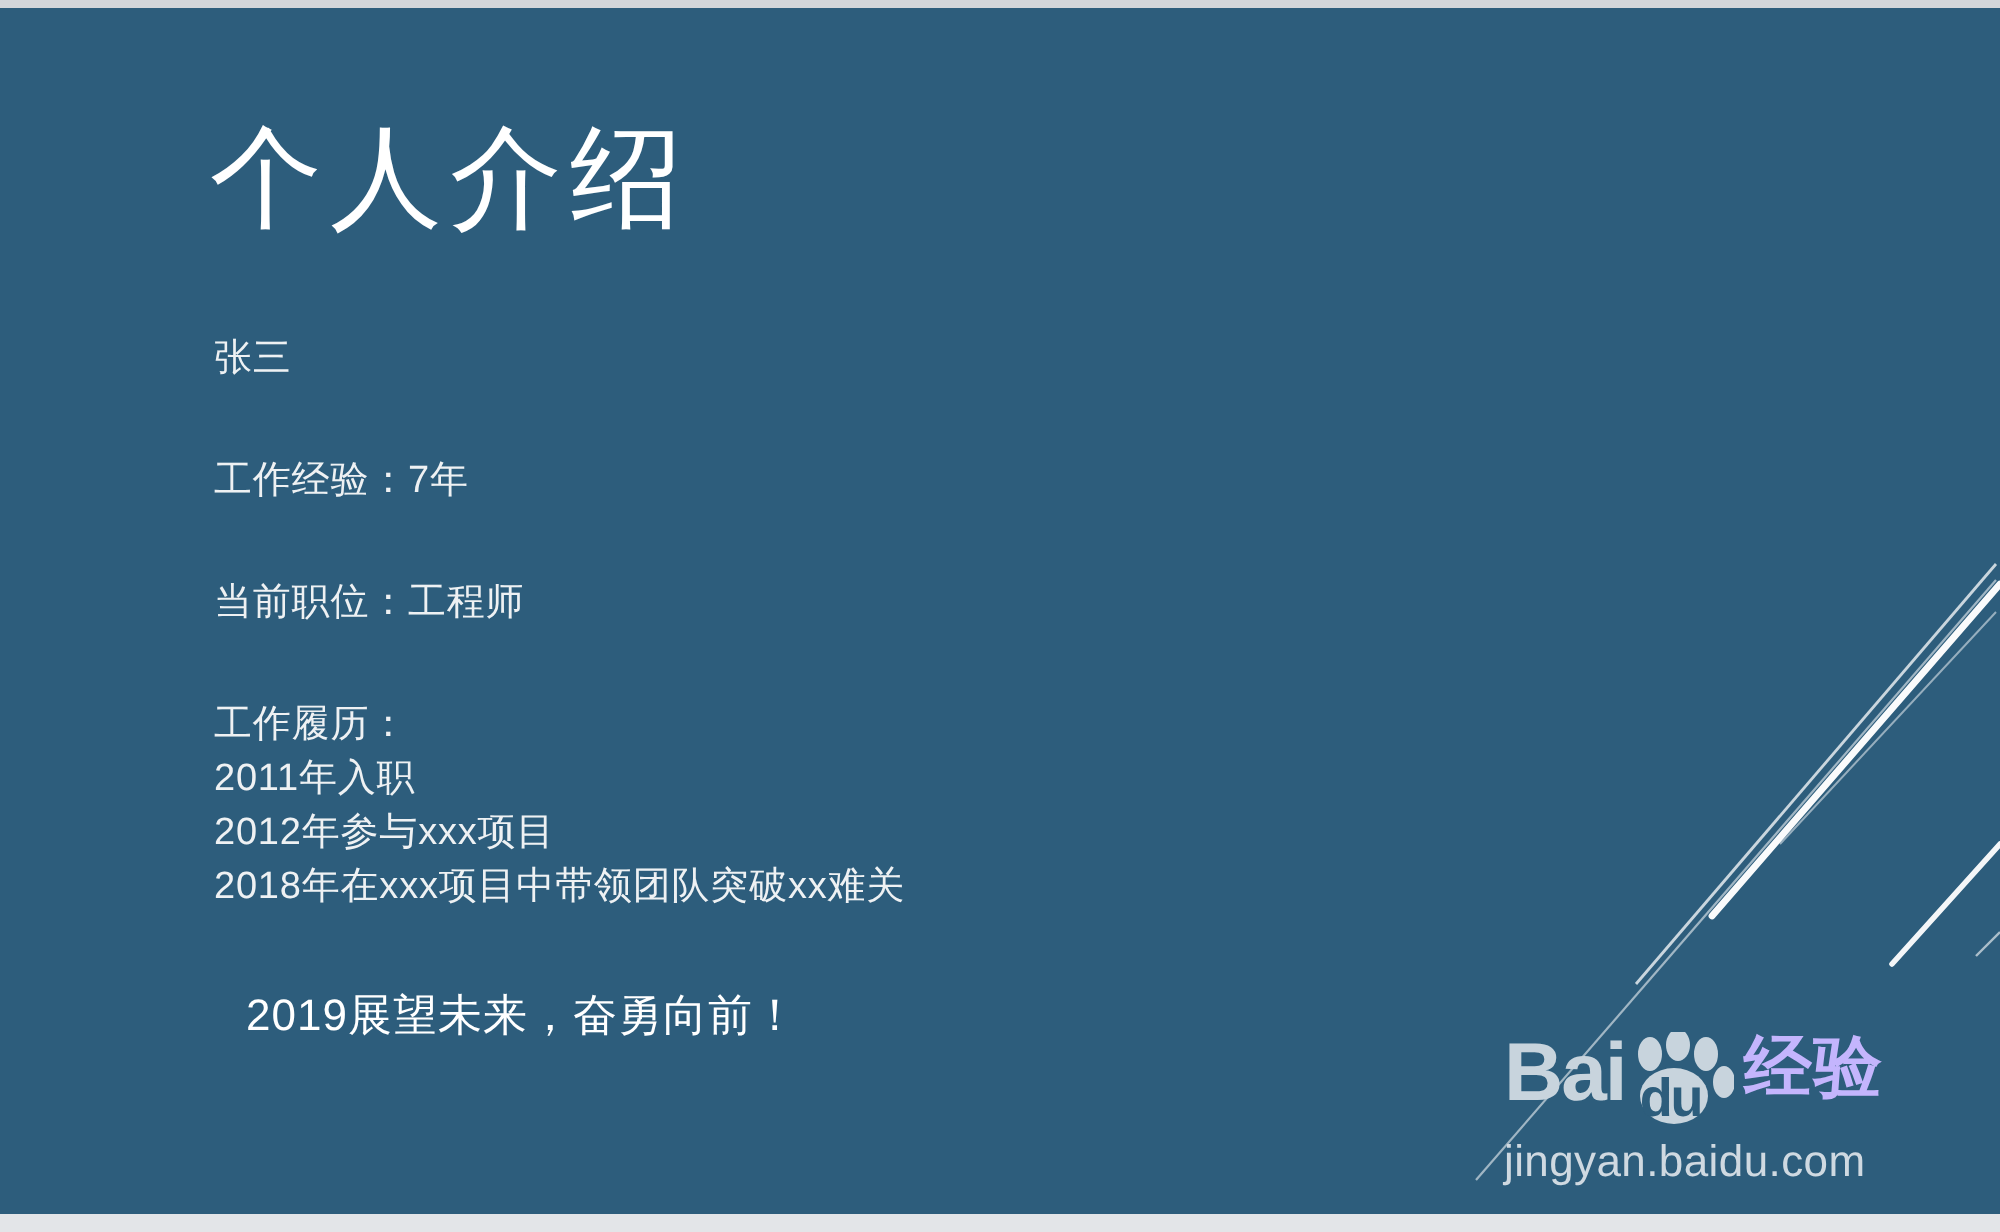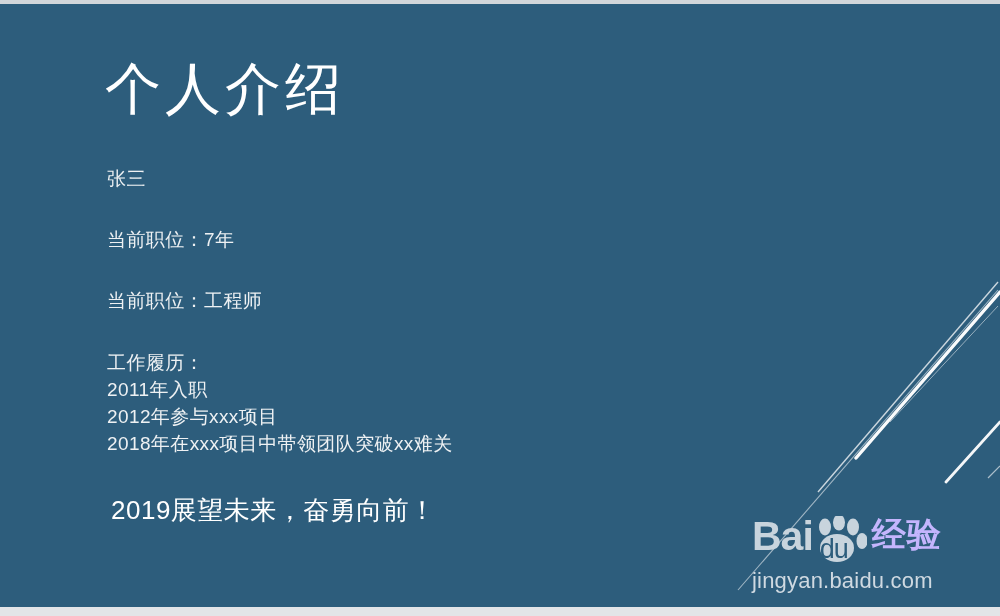--- a/index.html
+++ b/index.html
@@ -65,23 +65,23 @@
     margin-bottom: 35px;
   }
   .history-group {
     margin-bottom: 16px;
   }
   .history-group .body-line {
     line-height: 27px;
   }
   #closing-line {
     position: absolute;
-    left: 4px;
+    left: 16px;
     top: 327px;
-    font-size: 26px;
+    font-size: 22px;
     letter-spacing: 0.5px;
     color: #ffffff;
     white-space: pre;
   }
 
   
   #decoration {
     position: absolute;
     right: 0;
     top: 270px;
@@ -117,21 +117,21 @@
     height: 46px;
     margin-left: -2px;
     margin-bottom: -2px;
   }
   #wm-paw svg { display:block; }
   #wm-du {
     position: absolute;
     left: 9px;
     bottom: 0px;
     font-size: 27px;
-    font-weight: normal;
+    font-weight: bold;
     color: #2d5d7c;
     line-height: 26px;
     letter-spacing: -1px;
     z-index: 3;
   }
   #wm-jingyan {
     font-size: 34px;
     font-weight: bold;
     color: #c4b5fd;
     line-height: 36px;
@@ -152,21 +152,21 @@
 <div id="slide">
 
   <div class="edge-strip top"></div>
 
   <div id="slide-title">个人介绍</div>
 
   <div id="body-block">
 
     <div class="body-line spaced">张三</div>
 
-    <div class="body-line spaced">当前职位：7年</div>
+    <div class="body-line spaced">工作经验：7年</div>
 
     <div class="body-line spaced">当前职位：工程师</div>
 
     <div class="history-group">
       <div class="body-line">工作履历：</div>
       <div class="body-line">2011年入职</div>
       <div class="body-line">2012年参与xxx项目</div>
       <div class="body-line">2018年在xxx项目中带领团队突破xx难关</div>
     </div>
 

